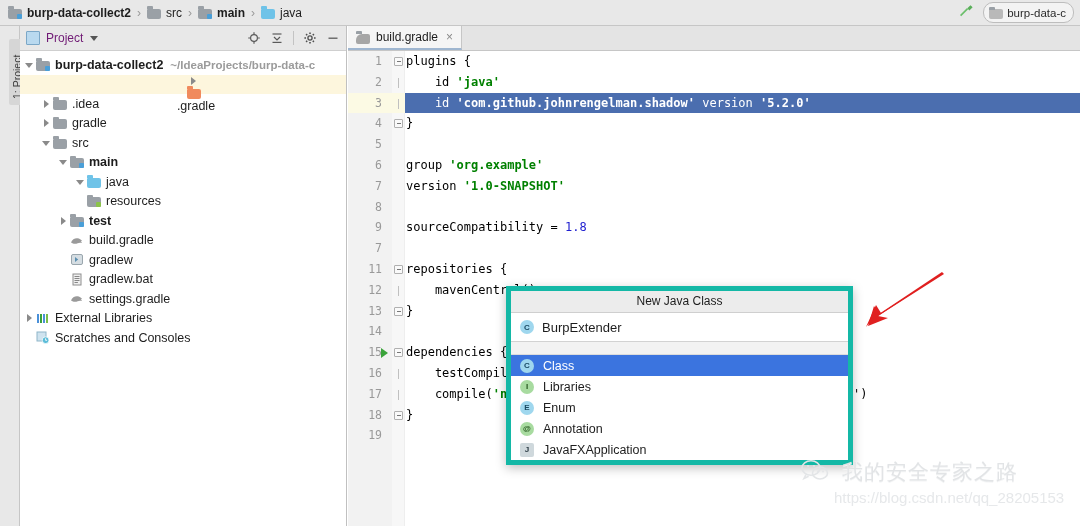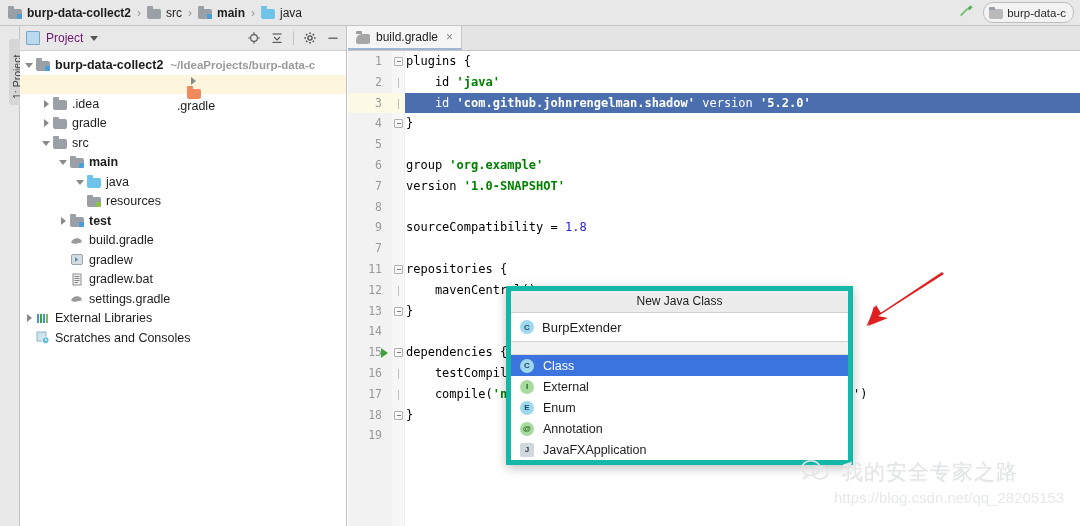--- a/index.html
+++ b/index.html
@@ -537,21 +537,21 @@
       <span class="val">BurpExtender</span>
     </div>
     <div class="njc-gap"></div>
     <div class="njc-list" id="njclist">
         <div class="njc-item active">
           <span class="cico c">C</span>
           <span>Class</span>
         </div>
         <div class="njc-item">
           <span class="cico i">I</span>
-          <span>External</span>
+          <span>Libraries</span>
         </div>
         <div class="njc-item">
           <span class="cico e">E</span>
           <span>Enum</span>
         </div>
         <div class="njc-item">
           <span class="cico a">@</span>
           <span>Annotation</span>
         </div>
         <div class="njc-item">

